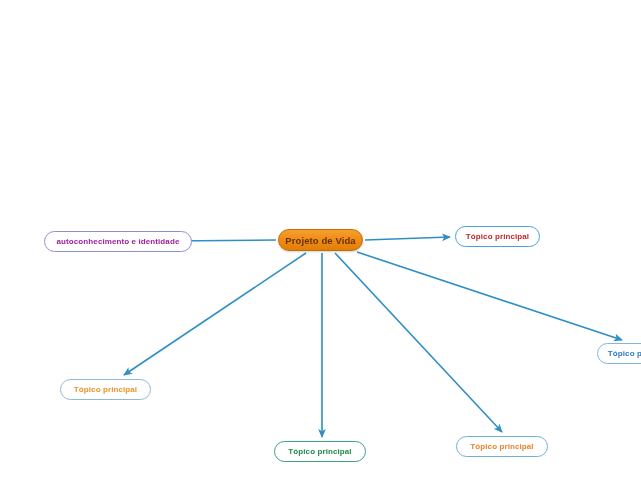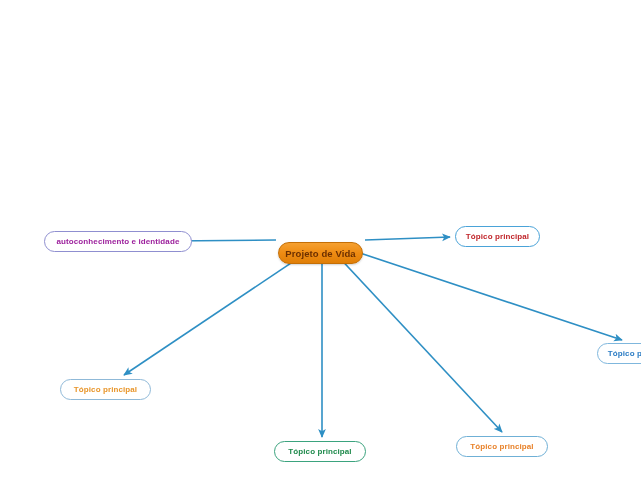--- a/index.html
+++ b/index.html
@@ -63,21 +63,21 @@
       </defs>
       <line x1="276" y1="240" x2="170" y2="241" stroke="#2e8fc4" stroke-width="1.6" stroke-linecap="butt" marker-end="url(#arrowhead)"></line>
       <line x1="365" y1="240" x2="450" y2="237" stroke="#2e8fc4" stroke-width="1.6" stroke-linecap="butt" marker-end="url(#arrowhead)"></line>
       <line x1="357" y1="252" x2="622" y2="340" stroke="#2e8fc4" stroke-width="1.6" stroke-linecap="butt" marker-end="url(#arrowhead)"></line>
       <line x1="306" y1="253" x2="124" y2="375" stroke="#2e8fc4" stroke-width="1.6" stroke-linecap="butt" marker-end="url(#arrowhead)"></line>
       <line x1="322" y1="253" x2="322" y2="437" stroke="#2e8fc4" stroke-width="1.6" stroke-linecap="butt" marker-end="url(#arrowhead)"></line>
       <line x1="335" y1="253" x2="502" y2="432" stroke="#2e8fc4" stroke-width="1.6" stroke-linecap="butt" marker-end="url(#arrowhead)"></line>
     </svg>
 
   <div id="nodes-layer">
-      <div class="node root" style="left: 278px; top: 242px; width: 85px; height: 22px; color: rgb(107, 47, 0); border-color: rgb(196, 111, 6);">
+      <div class="node root" style="left: 278px; top: 229px; width: 85px; height: 22px; color: rgb(107, 47, 0); border-color: rgb(196, 111, 6);">
         <span>Projeto de Vida</span>
       </div>
       <div class="node leaf" style="left: 16px; top: 231px; width: 148px; height: 21px; color: rgb(156, 31, 156); border-color: rgb(143, 143, 208); background: rgb(255, 255, 255); margin-left: 28px;">
         <span>autoconhecimento e identidade</span>
       </div>
       <div class="node leaf" style="left: 455px; top: 226px; width: 85px; height: 21px; color: rgb(192, 38, 43); border-color: rgb(74, 163, 216); background: rgb(255, 255, 255);">
         <span>Tópico principal</span>
       </div>
       <div class="node leaf" style="left: 597px; top: 343px; width: 85px; height: 21px; color: rgb(43, 124, 196); border-color: rgb(127, 183, 221); background: rgb(255, 255, 255);">
         <span>Tópico principal</span>

